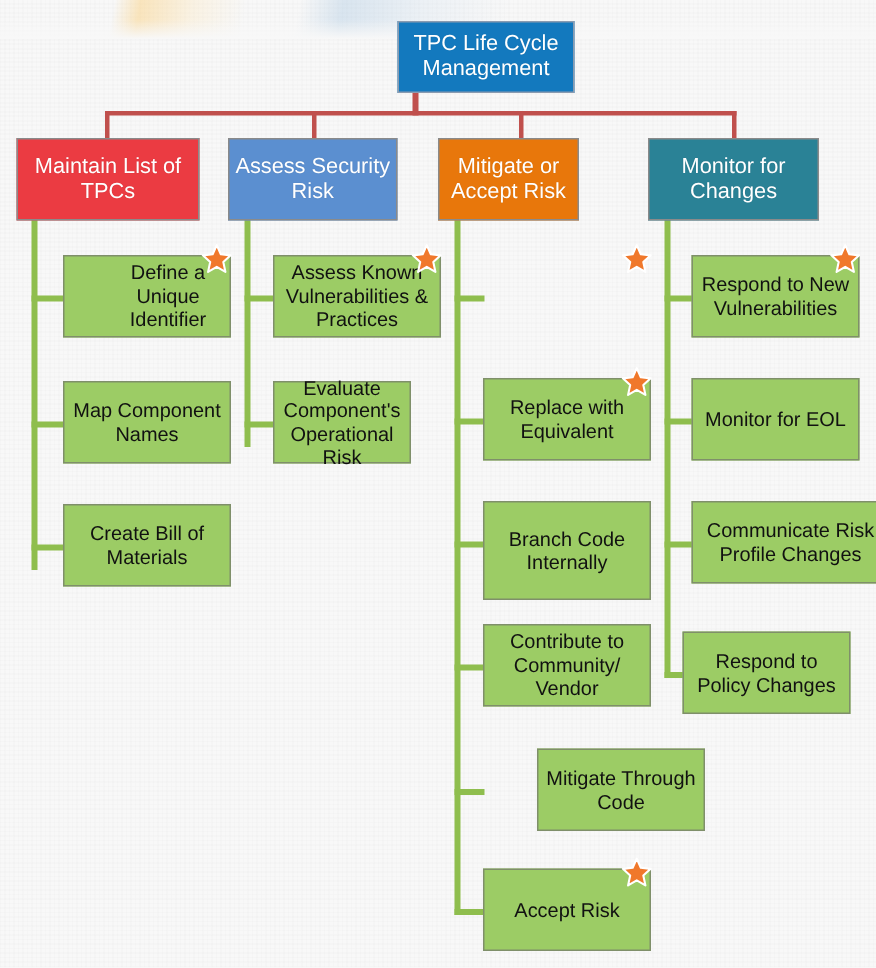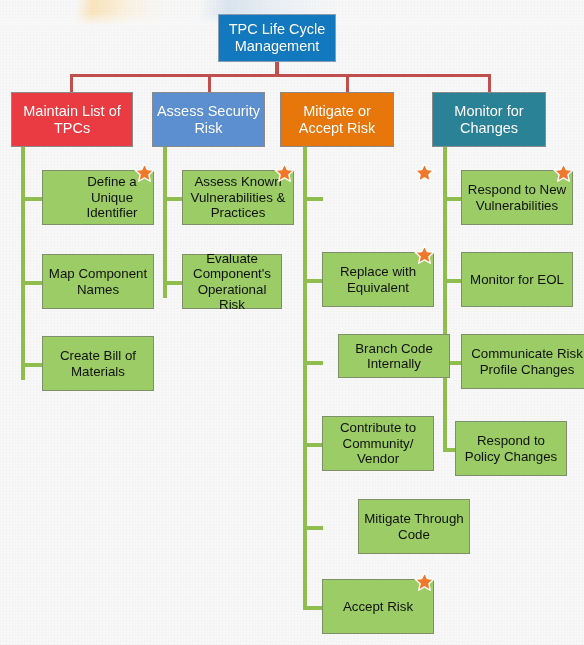--- a/index.html
+++ b/index.html
@@ -75,21 +75,21 @@
     z-index: 3;
     line-height: 1.16;
   }
 
   .node-root, .node-cat {
     color: #ffffff;
     font-size: 14.5px;
     border: 1px solid #7d7d7d;
     text-shadow: 0 0 1px rgba(0,0,0,0.12);
   }
-  .node-root { background: #1379BE; border-color: #8a9bb0; }
+  .node-root { background: #1379BE; border-color: #8a9bb0; margin-left: 47px; }
   .cat-red   { background: #EB3B42; border-color: #8a8a8a; }
   .cat-blue  { background: #5B8FD0; border-color: #8a8a8a; }
   .cat-orange{ background: #E8770B; border-color: #8a8a8a; }
   .cat-teal  { background: #2A8architecture; }
   .cat-teal  { background: #2A8296; border-color: #8a8a8a; }
 
   .node-leaf {
     background: #9CCC65;
     border: 1px solid #7f8f6a;
     color: #111111;
@@ -149,49 +149,49 @@
   </div>
 
   <div class="node node-cat cat-red" style="left:11px; top:92px; width:122px; height:55px;">
     <span class="label">Maintain List of TPCs</span>
   </div>
 
   <div class="node node-cat cat-blue" style="left:152px; top:92px; width:113px; height:55px;">
     <span class="label">Assess Security Risk</span>
   </div>
 
-  <div class="node node-cat cat-orange" style="left:280px; top:92px; width:114px; height:55px;">
+  <div class="node node-cat cat-orange" style="left:292px; top:92px; width:94px; height:55px;">
     <span class="label">Mitigate or Accept Risk</span>
   </div>
 
   <div class="node node-cat cat-teal" style="left:432px; top:92px; width:114px; height:55px;">
     <span class="label">Monitor for Changes</span>
   </div>
 
   <div class="node node-leaf" style="left:42px; top:170px; width:112px; height:55px;padding-left:28px;">
     <span class="label">Define a Unique Identifier</span>
   </div>
   <div class="node node-leaf" style="left:42px; top:254px; width:112px; height:55px;">
     <span class="label">Map Component Names</span>
   </div>
   <div class="node node-leaf" style="left:42px; top:336px; width:112px; height:55px;">
     <span class="label">Create Bill of Materials</span>
   </div>
 
   <div class="node node-leaf" style="left:182px; top:170px; width:112px; height:55px;">
     <span class="label">Assess Known Vulnerabilities &amp; Practices</span>
   </div>
-  <div class="node node-leaf" style="left:182px; top:254px; width:100px; height:55px;">
+  <div class="node node-leaf" style="left:182px; top:254px; width:92px; height:55px;">
     <span class="label">Evaluate Component's Operational Risk</span>
   </div>
 
   <div class="node node-leaf" style="left:322px; top:252px; width:112px; height:55px;text-align:center;">
     <span class="label">Replace with Equivalent</span>
   </div>
-  <div class="node node-leaf" style="left:338px; top:334px; width:112px; height:44px;">
+  <div class="node node-leaf" style="left:322px; top:334px; width:112px; height:66px;">
     <span class="label">Branch Code Internally</span>
   </div>
   <div class="node node-leaf" style="left:322px; top:416px; width:112px; height:55px;">
     <span class="label">Contribute to Community/ Vendor</span>
   </div>
   <div class="node node-leaf" style="left:322px; top:499px; width:112px; height:55px;margin-left:36px;">
     <span class="label">Mitigate Through Code</span>
   </div>
   <div class="node node-leaf" style="left:322px; top:579px; width:112px; height:55px;">
     <span class="label">Accept Risk</span>

